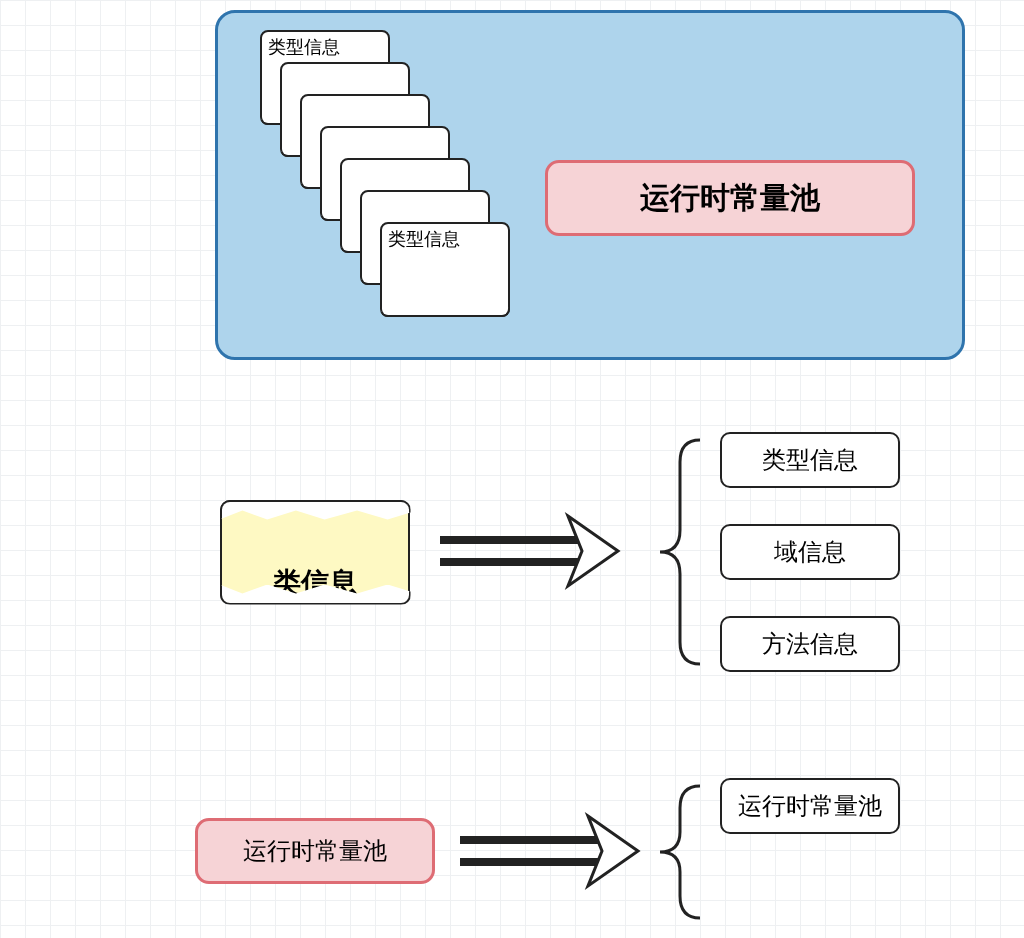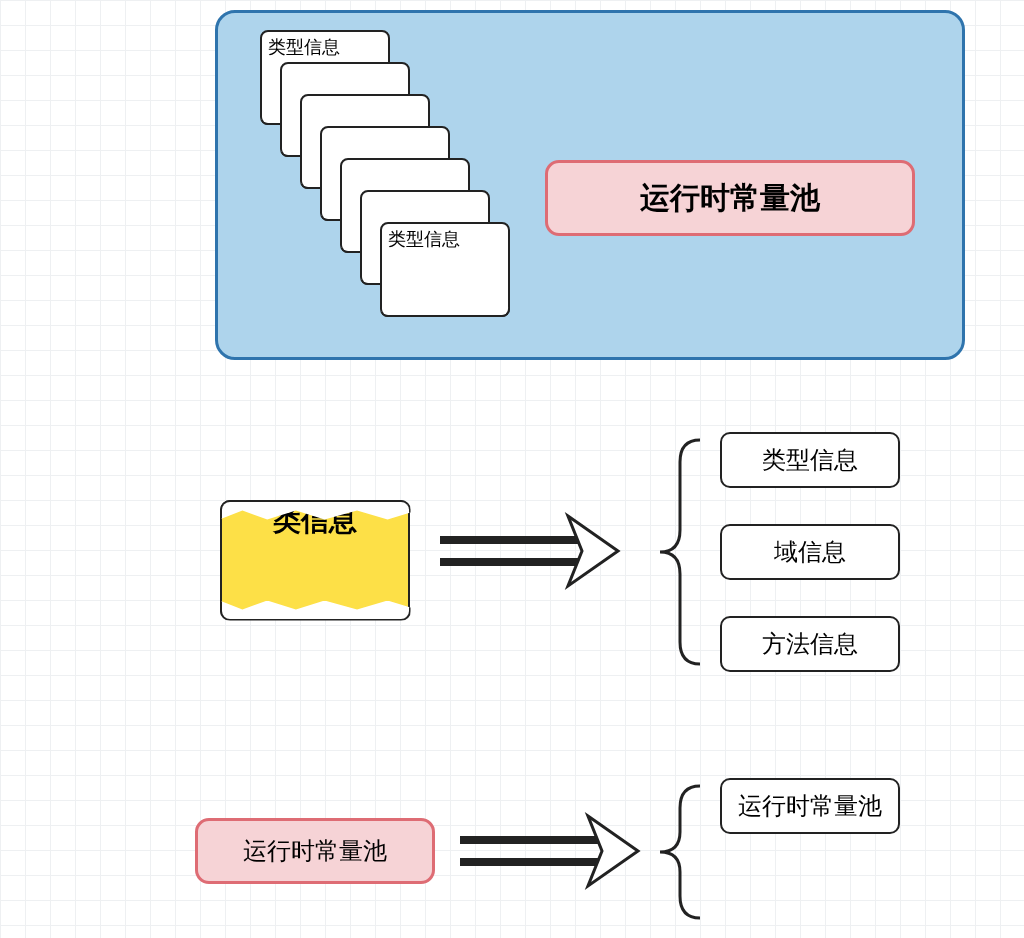--- a/index.html
+++ b/index.html
@@ -83,26 +83,26 @@
     font-size: 30px;
     font-weight: 700;
   }
 
   
   .class-info {
     position: absolute;
     left: 220px;
     top: 500px;
     width: 190px;
-    height: 120px;
-    background: #fde047;
+    height: 104px;
+    background: #fef9c3;
     border: 2.5px solid #222;
     border-radius: 10px;
     display: flex;
-    align-items: flex-start;
+    align-items: flex-end;
     justify-content: center;
     font-size: 28px;
     font-weight: 700;
   }
   .class-info::before {
     content: '';
     position: absolute;
     left: -2.5px; right: -2.5px; top: -2.5px;
     height: 18px;
     background: #fff;

